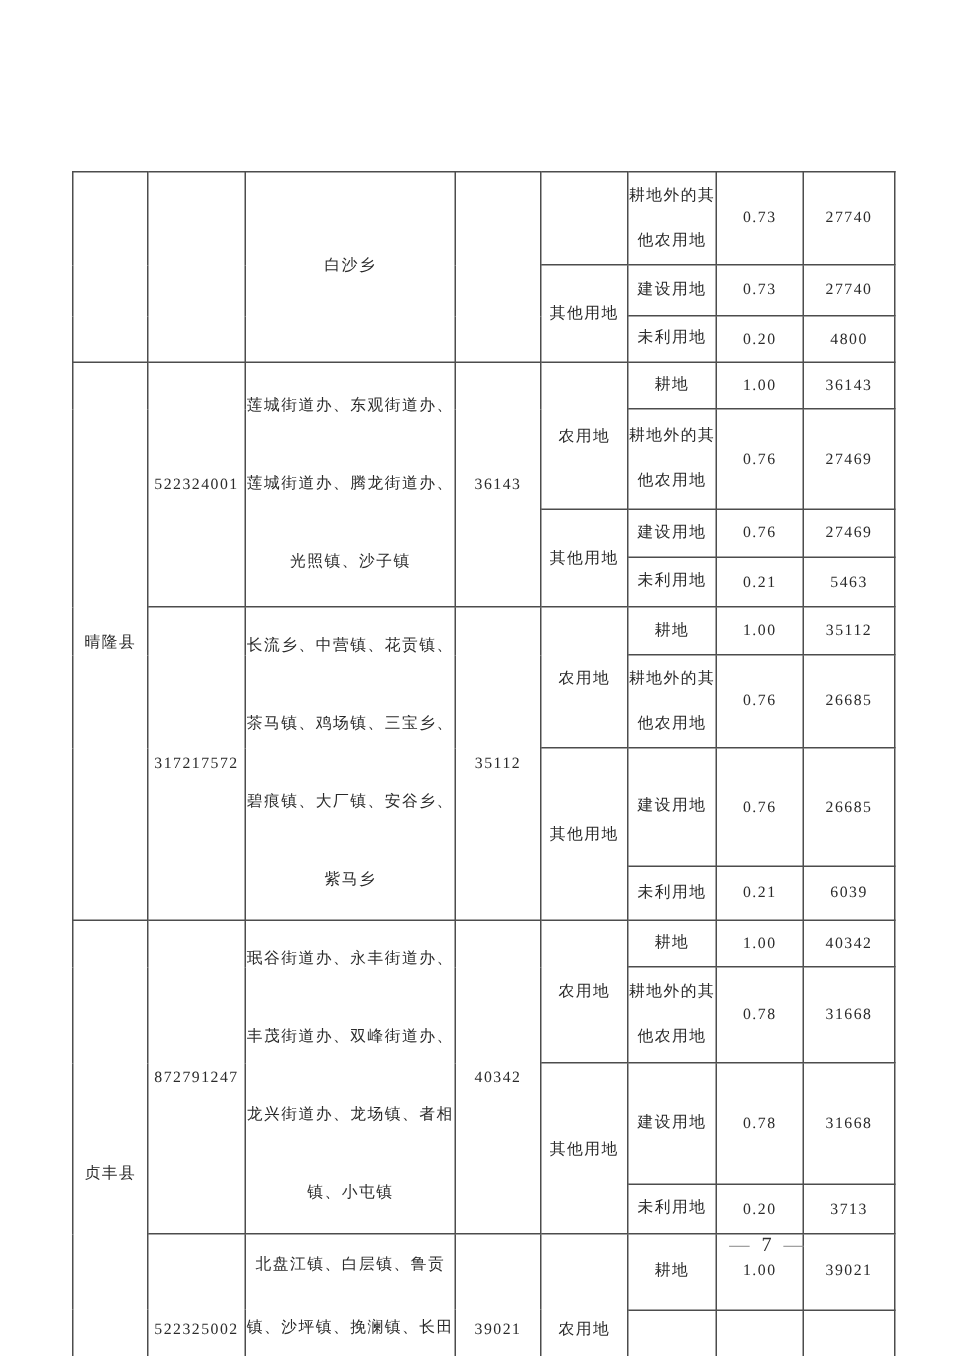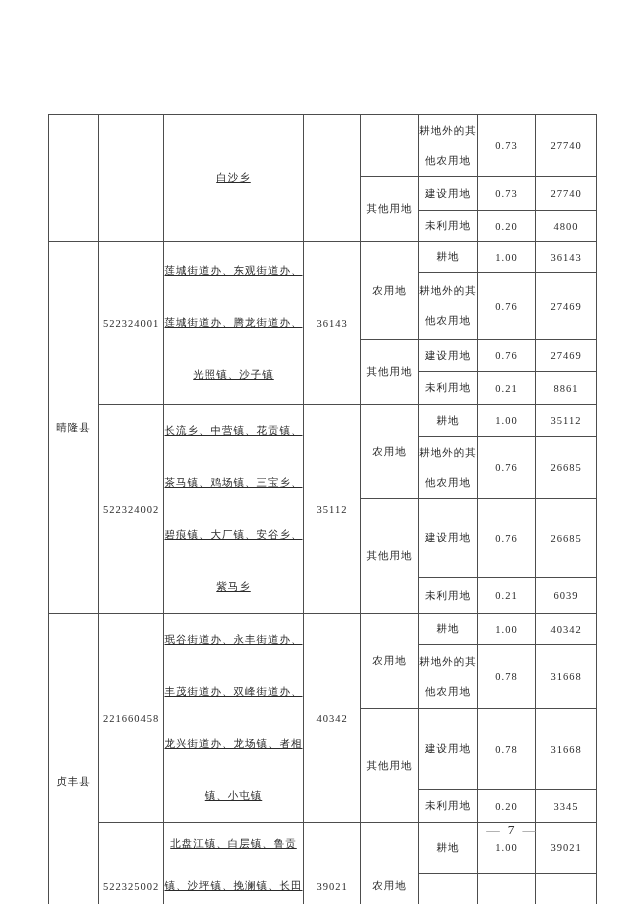--- a/index.html
+++ b/index.html
@@ -42,21 +42,20 @@
   }
   td.code {
     font-size: 10.5px;
     letter-spacing: 0.5px;
   }
   td.towns {
     font-size: 9.5px;
     letter-spacing: 0.5px;
     line-height: 52px;
     padding: 0 3px;
-    text-decoration: underline;
   }
   td.towns-short {
     line-height: 42px;
   }
   td.towns-top {
     vertical-align: top;
     padding-top: 6px;
     line-height: 14px;
   }
   td.total {
@@ -147,25 +146,25 @@
       </tr>
       <tr style="height:32px">
         <td class="category" rowspan="2">其他用地</td>
         <td class="subcat">建设用地</td>
         <td class="coef">0.76</td>
         <td class="val">27469</td>
       </tr>
       <tr style="height:33px">
         <td class="subcat">未利用地</td>
         <td class="coef">0.21</td>
-        <td class="val">8861</td>
+        <td class="val">5463</td>
       </tr>
 
       <tr style="height:32px">
-        <td class="code" rowspan="4">522324002</td>
+        <td class="code" rowspan="4">317217572</td>
         <td class="towns" rowspan="4">长流乡、中营镇、花贡镇、茶马镇、鸡场镇、三宝乡、碧痕镇、大厂镇、安谷乡、紫马乡</td>
         <td class="total" rowspan="4">35112</td>
         <td class="category" rowspan="2">农用地</td>
         <td class="subcat">耕地</td>
         <td class="coef">1.00</td>
         <td class="val">35112</td>
       </tr>
       <tr style="height:62px">
         <td class="subcat">耕地外的其他农用地</td>
         <td class="coef">0.76</td>
@@ -178,21 +177,21 @@
         <td class="val">26685</td>
       </tr>
       <tr style="height:36px">
         <td class="subcat">未利用地</td>
         <td class="coef">0.21</td>
         <td class="val">6039</td>
       </tr>
 
       <tr style="height:31px">
         <td class="county" rowspan="6">贞丰县</td>
-        <td class="code" rowspan="4">221660458</td>
+        <td class="code" rowspan="4">872791247</td>
         <td class="towns" rowspan="4">珉谷街道办、永丰街道办、丰茂街道办、双峰街道办、龙兴街道办、龙场镇、者相镇、小屯镇</td>
         <td class="total" rowspan="4">40342</td>
         <td class="category" rowspan="2">农用地</td>
         <td class="subcat">耕地</td>
         <td class="coef">1.00</td>
         <td class="val">40342</td>
       </tr>
       <tr style="height:64px">
         <td class="subcat">耕地外的其他农用地</td>
         <td class="coef">0.78</td>
@@ -200,21 +199,21 @@
       </tr>
       <tr style="height:32px">
         <td class="category" rowspan="2">其他用地</td>
         <td class="subcat">建设用地</td>
         <td class="coef">0.78</td>
         <td class="val">31668</td>
       </tr>
       <tr style="height:33px">
         <td class="subcat">未利用地</td>
         <td class="coef">0.20</td>
-        <td class="val">3345</td>
+        <td class="val">3713</td>
       </tr>
 
       <tr style="height:34px">
         <td class="code" rowspan="2">522325002</td>
         <td class="towns towns-short" rowspan="2">北盘江镇、白层镇、鲁贡镇、沙坪镇、挽澜镇、长田镇、平街乡、鲁</td>
         <td class="total" rowspan="2">39021</td>
         <td class="category" rowspan="2">农用地</td>
         <td class="subcat">耕地</td>
         <td class="coef">1.00</td>
         <td class="val">39021</td>

